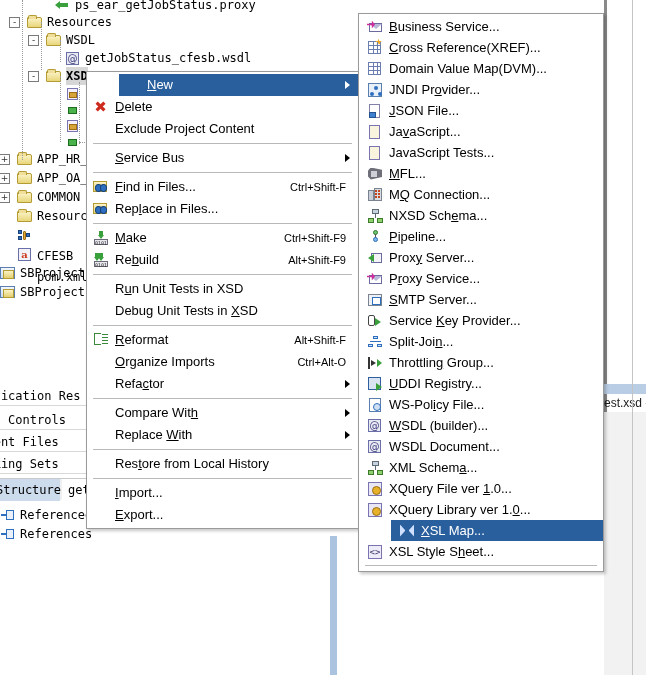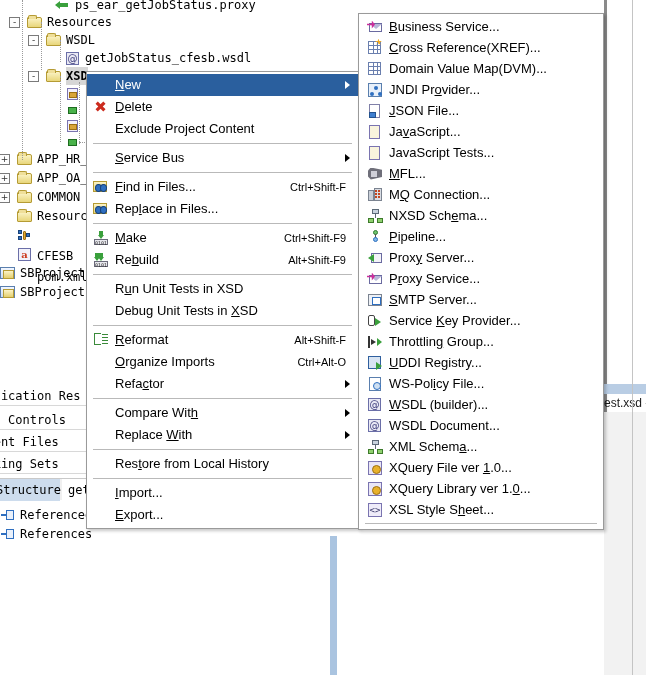--- a/index.html
+++ b/index.html
@@ -222,21 +222,21 @@
     line-height: 22px;
     padding-left: 28px;
     padding-right: 10px;
     font-family: "Liberation Sans", sans-serif;
     font-size: 13px;
     color: #000000;
     white-space: nowrap;
     cursor: default;
   }
   .menu-sub .mi { height: 21px; line-height: 21px; padding-left: 30px; }
-  .mi.hl { background: #2a5f9e; color: #ffffff; }
+  .mi.hl { background: #2a5f9e; color: #ffffff; margin-left: 32px; }
   .mi .mlabel { }
   .mi .acc { text-decoration: underline; }
   .mi .shortcut {
     position: absolute; right: 12px; top: 0;
     font-size: 11px; color: #000;
     font-family: "Liberation Sans", sans-serif;
   }
   .mi .arrow {
     position: absolute; right: 8px; top: 50%;
     margin-top: -4px; width: 0; height: 0;
@@ -712,20 +712,28 @@
       <div class="mi"><span class="mico">
           <span class="i-smtp"></span>
         </span><span class="mlabel"><span class="acc">S</span>MTP Server...</span></div>
       <div class="mi"><span class="mico">
           <span class="i-key">
             <b></b>
             <s></s>
           </span>
         </span><span class="mlabel">Service <span class="acc">K</span>ey Provider...</span></div>
       <div class="mi"><span class="mico">
+          <span class="i-split">
+            <b></b>
+            <i></i>
+            <s></s>
+            <u></u>
+          </span>
+        </span><span class="mlabel">Split-Joi<span class="acc">n</span>...</span></div>
+      <div class="mi"><span class="mico">
           <span class="i-throttle">
             <b></b>
             <s></s>
             <u></u>
           </span>
         </span><span class="mlabel">Throttlin<span class="acc">g</span> Group...</span></div>
       <div class="mi"><span class="mico">
           <span class="i-uddi"></span>
         </span><span class="mlabel"><span class="acc">U</span>DDI Registry...</span></div>
       <div class="mi"><span class="mico">
@@ -744,19 +752,25 @@
             <u></u>
             <i></i>
           </span>
         </span><span class="mlabel">XML Schem<span class="acc">a</span>...</span></div>
       <div class="mi"><span class="mico">
           <span class="i-xq"></span>
         </span><span class="mlabel">XQuery File ver <span class="acc">1</span>.0...</span></div>
       <div class="mi"><span class="mico">
           <span class="i-xq"></span>
         </span><span class="mlabel">XQuery Library ver 1.<span class="acc">0</span>...</span></div>
+      <div class="mi hl"><span class="mico">
+          <span class="i-xslmap">
+            <b></b>
+            <s></s>
+          </span>
+        </span><span class="mlabel"><span class="acc">X</span>SL Map...</span></div>
       <div class="mi"><span class="mico">
           <span class="i-xslss">&lt;&gt;</span>
         </span><span class="mlabel">XSL Style S<span class="acc">h</span>eet...</span></div>
       <div class="sep"></div>
     </div>
 
 </div>
 
 </body></html>

